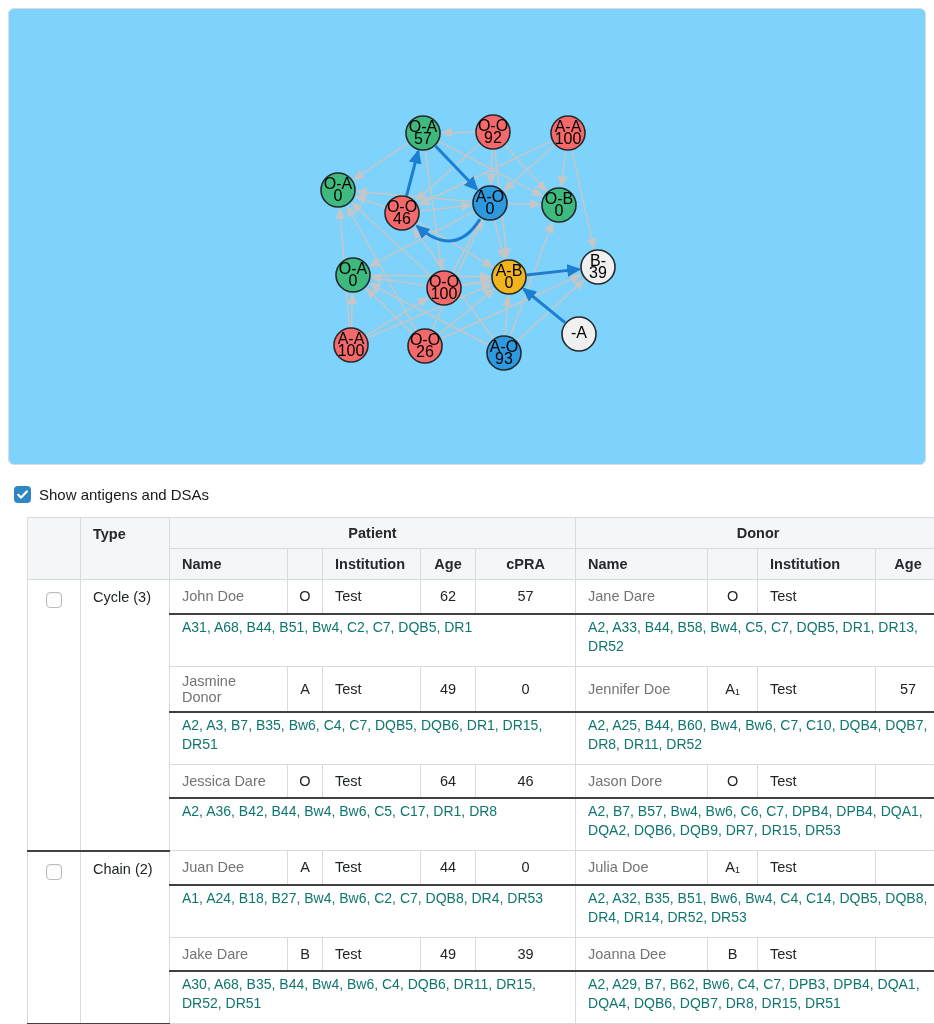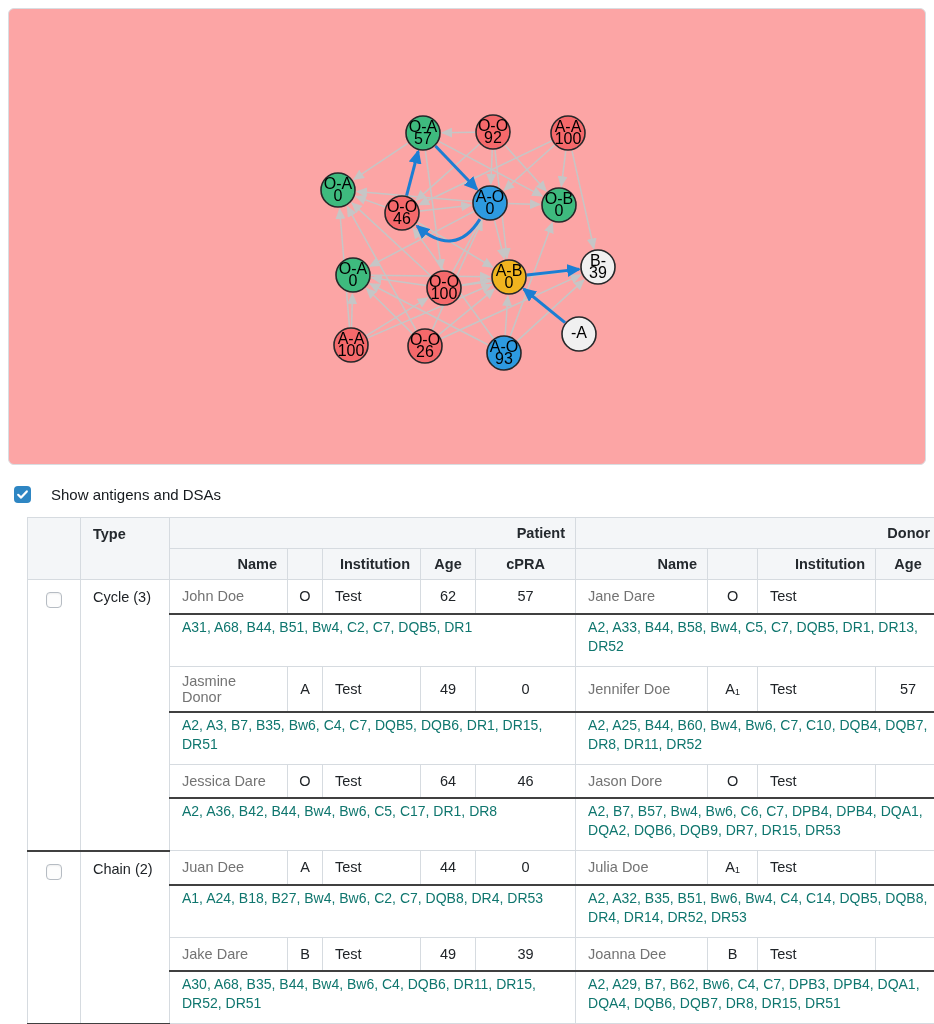--- a/index.html
+++ b/index.html
@@ -1,36 +1,36 @@
 <!DOCTYPE html>
 <html><head>
 <meta charset="utf-8">
 <style>
   * { box-sizing: border-box; }
   html,body { margin:0; padding:0; background:#ffffff; font-family:"Liberation Sans", sans-serif; color:#202428; }
   body { width:934px; }
 
   
   .graph-card { position:relative; margin:8px 8px 0 8px; width:918px; height:457px;
-                background:#fca5a5; border:1px solid #d9dde1; border-radius:6px; overflow:hidden; }
+                background:#7dd3fc; border:1px solid #d9dde1; border-radius:6px; overflow:hidden; }
   .graph-card svg { display:block; }
 
   
-  .control-row { display:flex; align-items:center; gap:20px; margin:20px 0 0 14px; height:18px; }
+  .control-row { display:flex; align-items:center; gap:8px; margin:20px 0 0 14px; height:18px; }
   .checkbox-on { width:17px; height:17px; background:#2e86c3; border-radius:4px; position:relative; flex:0 0 auto; cursor:pointer; }
   .checkbox-on svg { position:absolute; left:2px; top:2px; }
   .control-label { font-size:15px; color:#15191d; }
 
   
   .table-wrap { margin:14px 0 0 10px; width:924px; overflow:hidden;padding-left:17px; }
   table { border-collapse:collapse; table-layout:fixed; width:924px; font-size:14.5px; }
   table, th, td { border:1px solid #d6dbe0; }
   thead th { background:#f4f6f8; font-weight:700; color:#24292e; padding:7px 10px; font-size:14.5px; }
-  th.group-h { text-align:right;margin-left:40px; }
-  th.sub-h { text-align:right; padding-left:12px; }
+  th.group-h { text-align:center;margin-left:40px; }
+  th.sub-h { text-align:left; padding-left:12px; }
   th.sub-h.center { text-align:center; padding-left:10px; }
   th.corner { vertical-align:top; text-align:left; padding-top:8px; padding-left:12px; }
   td { padding:6px 10px; background:#fff; }
   td.cb-cell { vertical-align:top; text-align:center; padding-top:12px; }
   td.type-cell { vertical-align:top; padding-top:9px; padding-left:12px; }
   .row-checkbox { width:16px; height:16px; margin:0 auto; background:#fdfdfd; border:1px solid #b6bcc3;
                   border-radius:4px; box-shadow:inset 0 1px 2px rgba(0,0,0,.06); cursor:pointer; }
   td.name-cell { padding-left:12px; }
   td.name-cell a { color:#737373; text-decoration:none; cursor:pointer; }
   td.center { text-align:center; }

